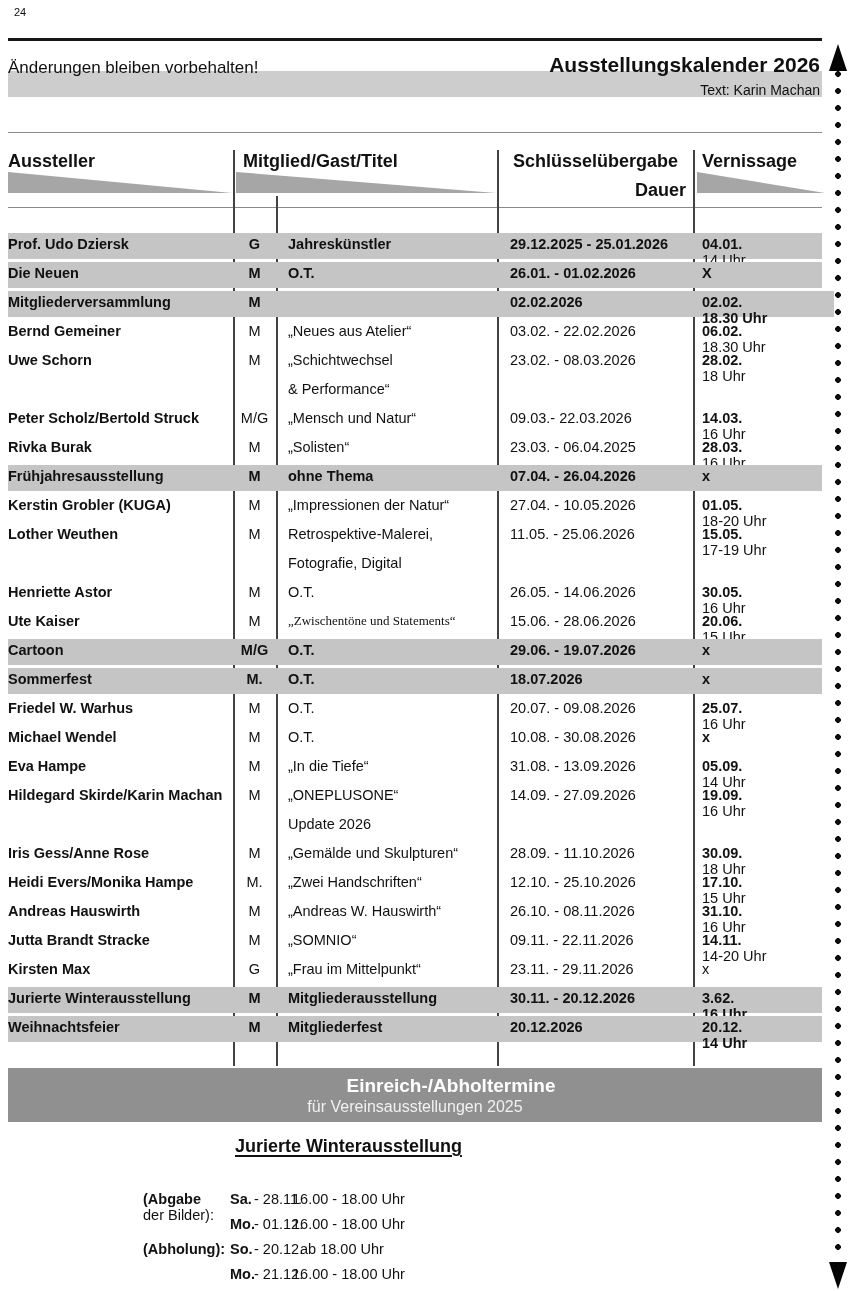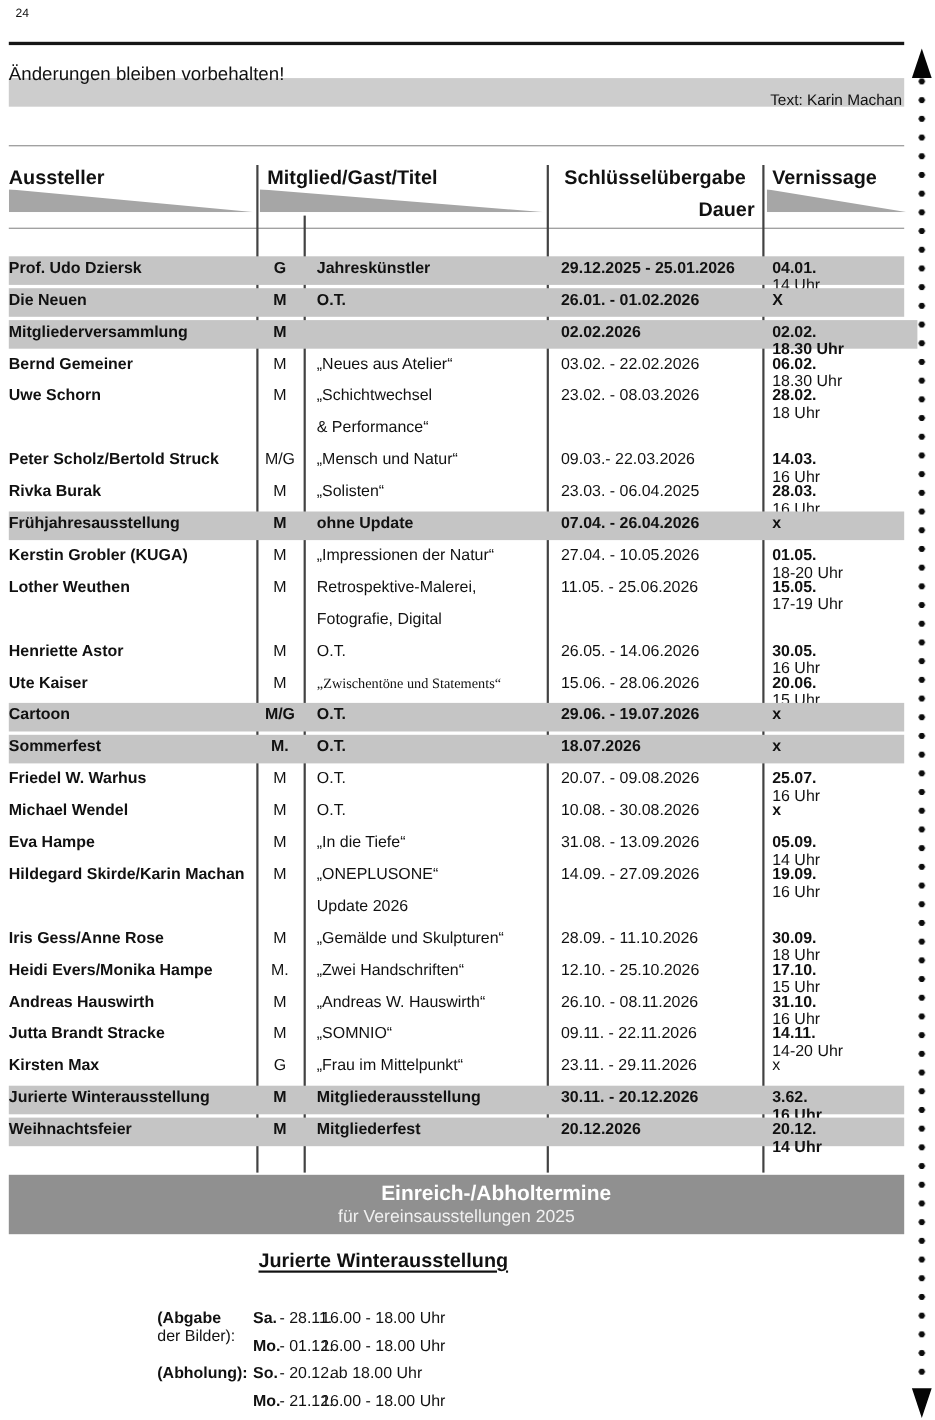--- a/index.html
+++ b/index.html
@@ -71,20 +71,21 @@
 </style>
 </head>
 <body>
 
 <div class="page" style="--row-gray: #c5c5c5; --bar-gray: #cdcdcd; --wedge-gray: #a6a6a6; --banner-gray: #909090;">
 
   <div class="abs page-number">24</div>
   <div class="abs rule-thick"></div>
   <div class="abs topbar"></div>
   <div class="abs note">Änderungen bleiben vorbehalten!</div>
+  <div class="abs doc-title">Ausstellungskalender 2026</div>
   <div class="abs credit">Text: Karin Machan</div>
 
   <div class="abs rule-thin r1"></div>
 
   <div class="abs colhead h1">Aussteller</div>
   <div class="abs colhead h2">Mitglied/Gast/Titel</div>
   <div class="abs colhead h3">Schlüsselübergabe</div>
   <div class="abs colhead h4">Vernissage</div>
   <div class="abs h-dauer">Dauer</div>
 
@@ -149,21 +150,21 @@
         <div class="cell c-name">Rivka Burak</div>
         <div class="cell c-badge">M</div>
         <div class="cell c-title">„Solisten“</div>
         <div class="cell c-dur">23.03. - 06.04.2025</div>
         <div class="cell c-vern"><div class="vd">28.03.</div><div class="vt">16 Uhr</div></div>
       </div>
       <div class="trow gray">
         <div class="band"></div>
         <div class="cell c-name">Frühjahresausstellung</div>
         <div class="cell c-badge">M</div>
-        <div class="cell c-title">ohne Update</div>
+        <div class="cell c-title">ohne Thema</div>
         <div class="cell c-dur">07.04. - 26.04.2026</div>
         <div class="cell c-vern"><div class="vd">x</div></div>
       </div>
       <div class="trow">
         <div class="cell c-name">Kerstin Grobler (KUGA)</div>
         <div class="cell c-badge">M</div>
         <div class="cell c-title">„Impressionen der Natur“</div>
         <div class="cell c-dur">27.04. - 10.05.2026</div>
         <div class="cell c-vern"><div class="vd">01.05.</div><div class="vt">18-20 Uhr</div></div>
       </div>

